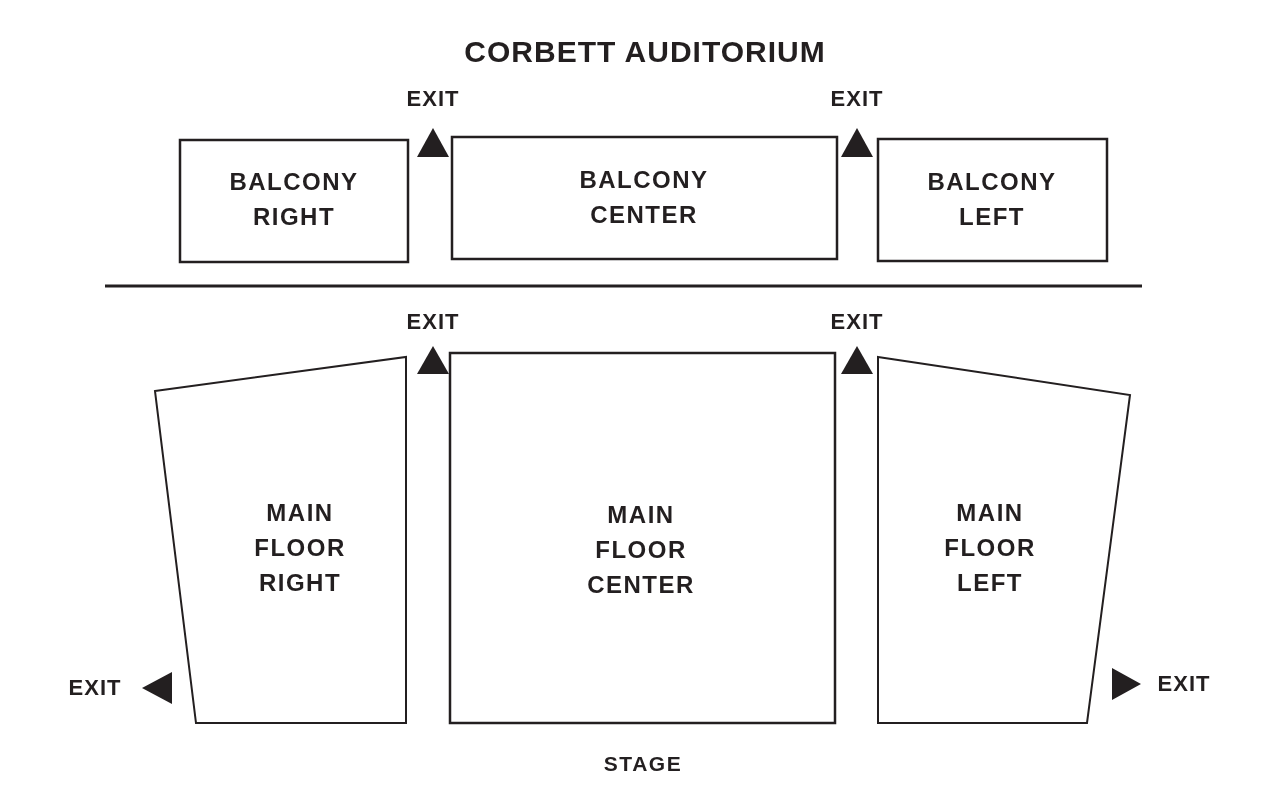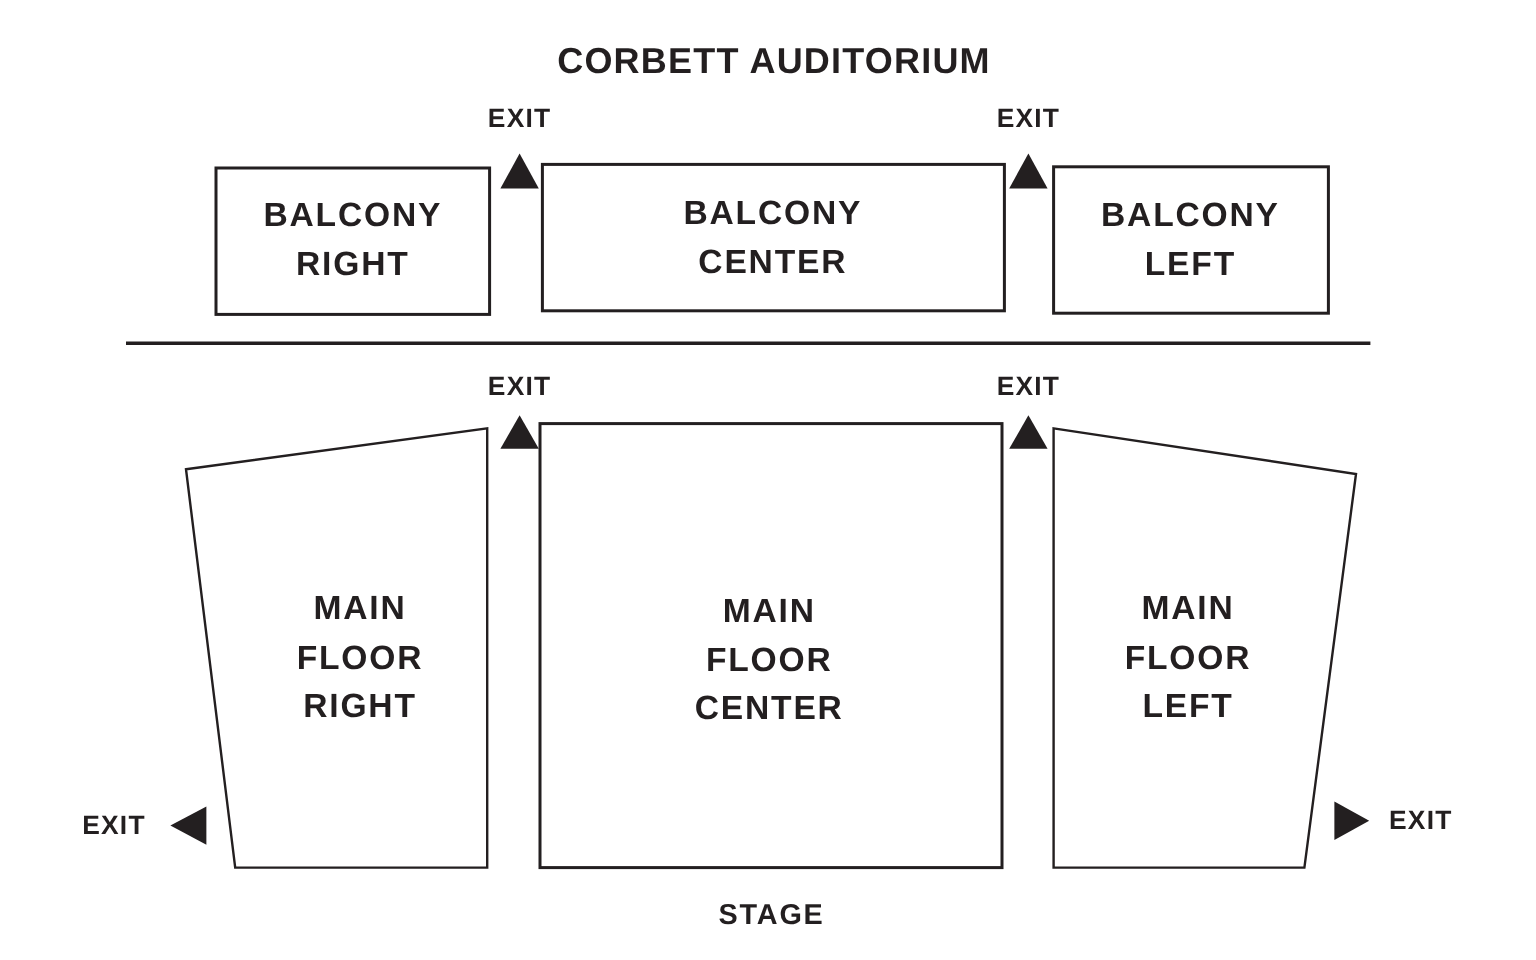--- a/index.html
+++ b/index.html
@@ -26,23 +26,23 @@
   .label {
     position: absolute;
     transform: translate(-50%, -50%);
     color: var(--ink);
     font-weight: 700;
     text-align: center;
     white-space: pre-line;
     line-height: 1.45;
   }
   .title-label   { font-size: 30px; letter-spacing: 1px;   line-height: 1; }
-  .section-label { font-size: 28px; letter-spacing: 1.5px; }
+  .section-label { font-size: 24px; letter-spacing: 1.5px; }
   .exit-label    { font-size: 22px; letter-spacing: 1px;   line-height: 1; }
-  .stage-label   { font-size: 24px; letter-spacing: 1.5px; line-height: 1; }
+  .stage-label   { font-size: 21px; letter-spacing: 1.5px; line-height: 1; }
 </style>
 </head>
 <body>
 
 <div class="canvas">
 
   <svg class="shapes-svg" viewBox="0 0 1280 800" aria-hidden="true">
 
     <rect x="180" y="140" width="228" height="122" fill="none" stroke="currentColor" stroke-width="2.5"></rect>
     <rect x="452" y="137" width="385" height="122" fill="none" stroke="currentColor" stroke-width="2.5"></rect>

